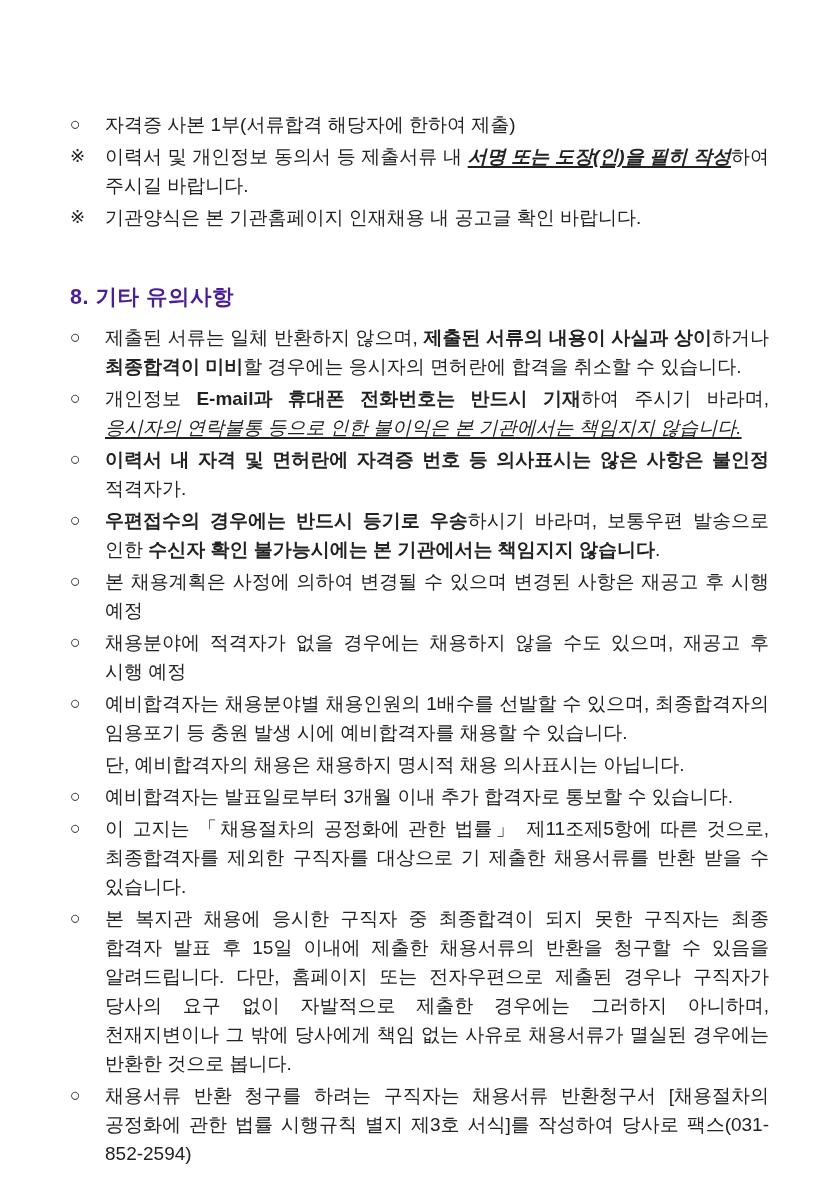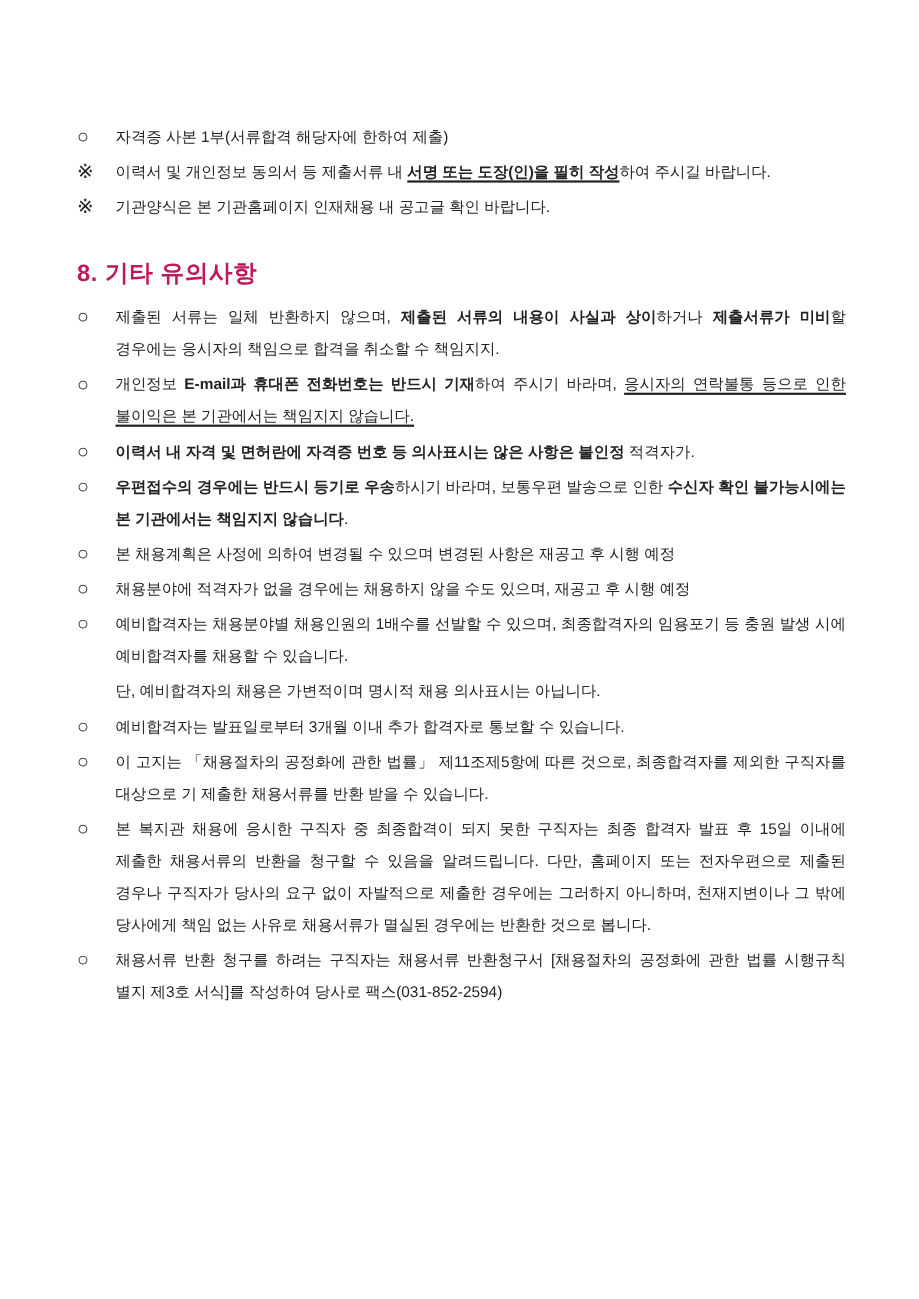--- a/index.html
+++ b/index.html
@@ -27,38 +27,39 @@
   }
   .marker {
     flex: 0 0 35px;
     width: 35px;
     font-size: 18px;
     line-height: 29px;
     color: #222222;
   }
   .item-body {
     flex: 1 1 auto;
-    font-size: 14px;
+    font-size: 19px;
     line-height: 29px;
     text-align: justify;
     word-break: keep-all;
     overflow-wrap: break-word;
   }
   .seg-b { font-weight: 700; }
   .seg-u {
     text-decoration: underline;
     text-underline-offset: 3px;
     text-decoration-thickness: 1.5px;
+    font-style: italic;
   }
   .section-title {
-    margin: 32px 0 13px 0;
+    margin: 52px 0 13px 0;
     font-size: 21.5px;
     font-weight: 700;
     line-height: 26px;
-    color: #be185d;
+    color: #4c1d95;
     letter-spacing: 0.5px;
   }
   .intro-block { margin-bottom: 0; }
 </style>
 </head>
 <body>
 
 <div class="page">
   <div class="intro-block">
       <div class="item">
@@ -71,21 +72,21 @@
       </div>
       <div class="item">
         <span class="marker">※</span>
         <div class="item-body"><span class="">기관양식은 본 기관홈페이지 인재채용 내 공고글 확인 바랍니다.</span></div>
       </div>
     </div>
   <div>
       <div class="section-title">8. 기타 유의사항</div>
       <div class="item">
         <span class="marker">○</span>
-        <div class="item-body"><span class="">제출된 서류는 일체 반환하지 않으며, </span><span class="seg-b ">제출된 서류의 내용이 사실과 상이</span><span class="">하거나 </span><span class="seg-b ">제출서류가 미비</span><span class="">할 경우에는 응시자의 책임으로 합격을 취소할 수 책임지지.</span></div>
+        <div class="item-body"><span class="">제출된 서류는 일체 반환하지 않으며, </span><span class="seg-b ">제출된 서류의 내용이 사실과 상이</span><span class="">하거나 </span><span class="seg-b ">최종합격이 미비</span><span class="">할 경우에는 응시자의 면허란에 합격을 취소할 수 있습니다.</span></div>
       </div>
       <div class="item">
         <span class="marker">○</span>
         <div class="item-body"><span class="">개인정보 </span><span class="seg-b ">E-mail과 휴대폰 전화번호는 반드시 기재</span><span class="">하여 주시기 바라며, </span><span class="seg-u">응시자의 연락불통 등으로 인한 불이익은 본 기관에서는 책임지지 않습니다.</span></div>
       </div>
       <div class="item">
         <span class="marker">○</span>
         <div class="item-body"><span class="seg-b ">이력서 내 자격 및 면허란에 자격증 번호 등 의사표시는 않은 사항은 불인정</span><span class=""> 적격자가.</span></div>
       </div>
       <div class="item">
@@ -99,21 +100,21 @@
       <div class="item">
         <span class="marker">○</span>
         <div class="item-body"><span class="">채용분야에 적격자가 없을 경우에는 채용하지 않을 수도 있으며, 재공고 후 시행 예정</span></div>
       </div>
       <div class="item">
         <span class="marker">○</span>
         <div class="item-body"><span class="">예비합격자는 채용분야별 채용인원의 1배수를 선발할 수 있으며, 최종합격자의 임용포기 등 충원 발생 시에 예비합격자를 채용할 수 있습니다.</span></div>
       </div>
       <div class="item">
         <span class="marker"></span>
-        <div class="item-body"><span class="">단, 예비합격자의 채용은 가변적이며 명시적 채용 의사표시는 아닙니다.</span></div>
+        <div class="item-body"><span class="">단, 예비합격자의 채용은 채용하지 명시적 채용 의사표시는 아닙니다.</span></div>
       </div>
       <div class="item">
         <span class="marker">○</span>
         <div class="item-body"><span class="">예비합격자는 발표일로부터 3개월 이내 추가 합격자로 통보할 수 있습니다.</span></div>
       </div>
       <div class="item">
         <span class="marker">○</span>
         <div class="item-body"><span class="">이 고지는 「채용절차의 공정화에 관한 법률」 제11조제5항에 따른 것으로, 최종합격자를 제외한 구직자를 대상으로 기 제출한 채용서류를 반환 받을 수 있습니다.</span></div>
       </div>
       <div class="item">

